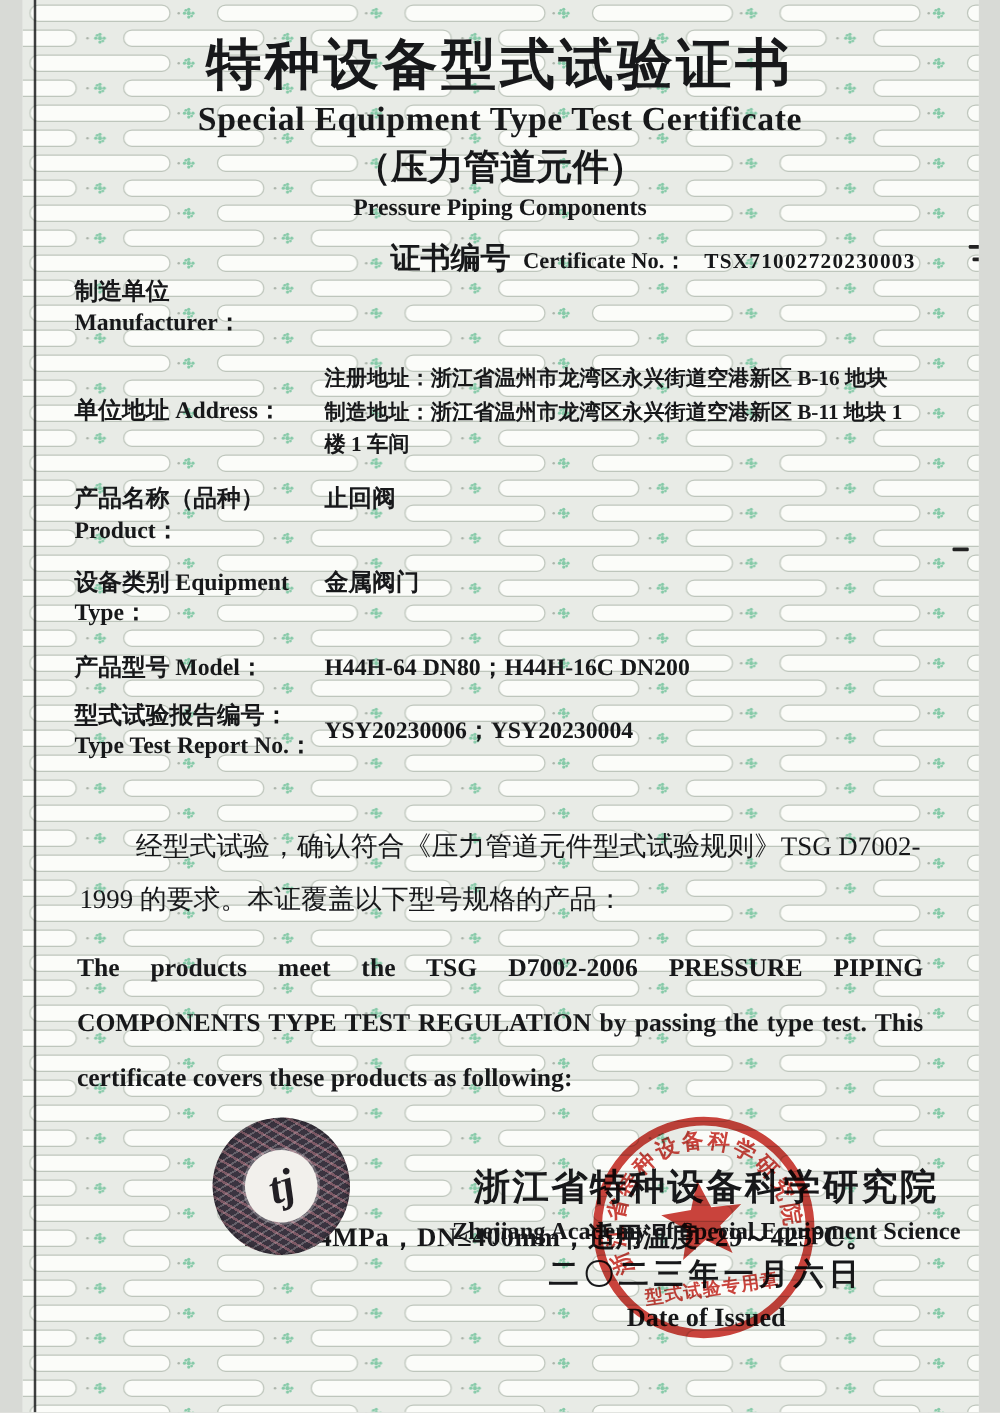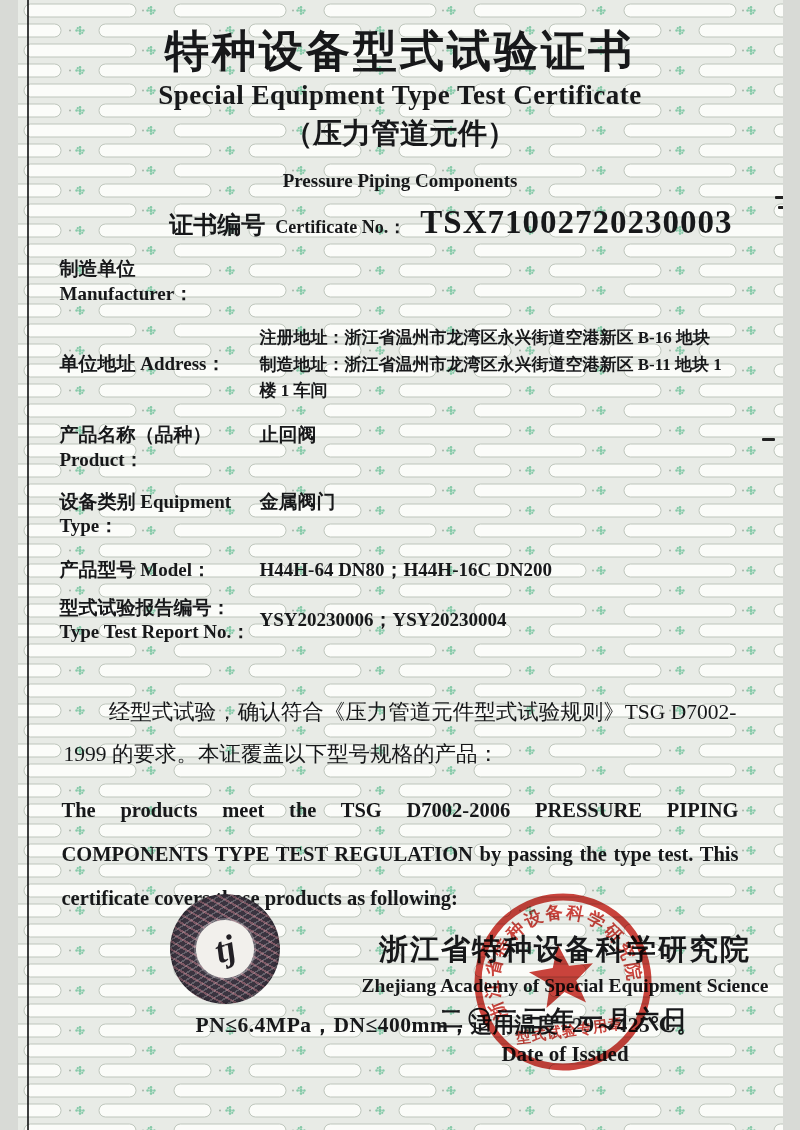--- a/index.html
+++ b/index.html
@@ -17,31 +17,31 @@
   .artifact { position:absolute; background:#222; z-index:2; border-radius:1px; }
 
   .content { position:relative; z-index:3; padding:26px 42px 0 42px; }
 
   .title-cn {
     text-align:center; font-size:44px; font-weight:bold; letter-spacing:3px;
     line-height:1.18;
   }
   .title-en { text-align:center; font-size:27px; font-weight:bold; margin-top:2px; letter-spacing:.5px; }
   .subtitle-cn { text-align:center; font-size:29px; font-weight:bold; margin-top:3px; }
-  .subtitle-en { text-align:center; font-size:19px; font-weight:bold; margin-top:16px; }
+  .subtitle-en { text-align:center; font-size:19px; font-weight:bold; margin-top:2px; }
 
   .cert-line {
     margin-top:12px; text-align:right; padding-right:8px;
     white-space:nowrap;
   }
   .cert-label-cn { font-size:24px; font-weight:bold; }
   .cert-label-en { font-size:18px; font-weight:bold; margin-left:6px; }
-  .cert-value { font-size:33px; font-weight:bold; margin-left:10px; letter-spacing:1px; }
-
-  .fields { margin-top:16px; }
+  .cert-value { font-size:17px; font-weight:bold; margin-left:10px; letter-spacing:1px; }
+
+  .fields { }
   .field-row { display:flex; align-items:flex-start; }
   .field-label { flex:0 0 200px; font-size:19px; font-weight:bold; line-height:1.3; }
   .field-value { flex:1; font-size:19px; font-weight:bold; line-height:1.3; }
   .row-1 { margin-top:0;  }
   .row-2 { margin-top:19px; align-items:center; }
   .row-2 .field-value { font-size:17px; line-height:1.55; }
   .row-3 { margin-top:17px; }
   .row-4 { margin-top:19px; }
   .row-5 { margin-top:19px; }
   .row-6 { margin-top:13px; }

